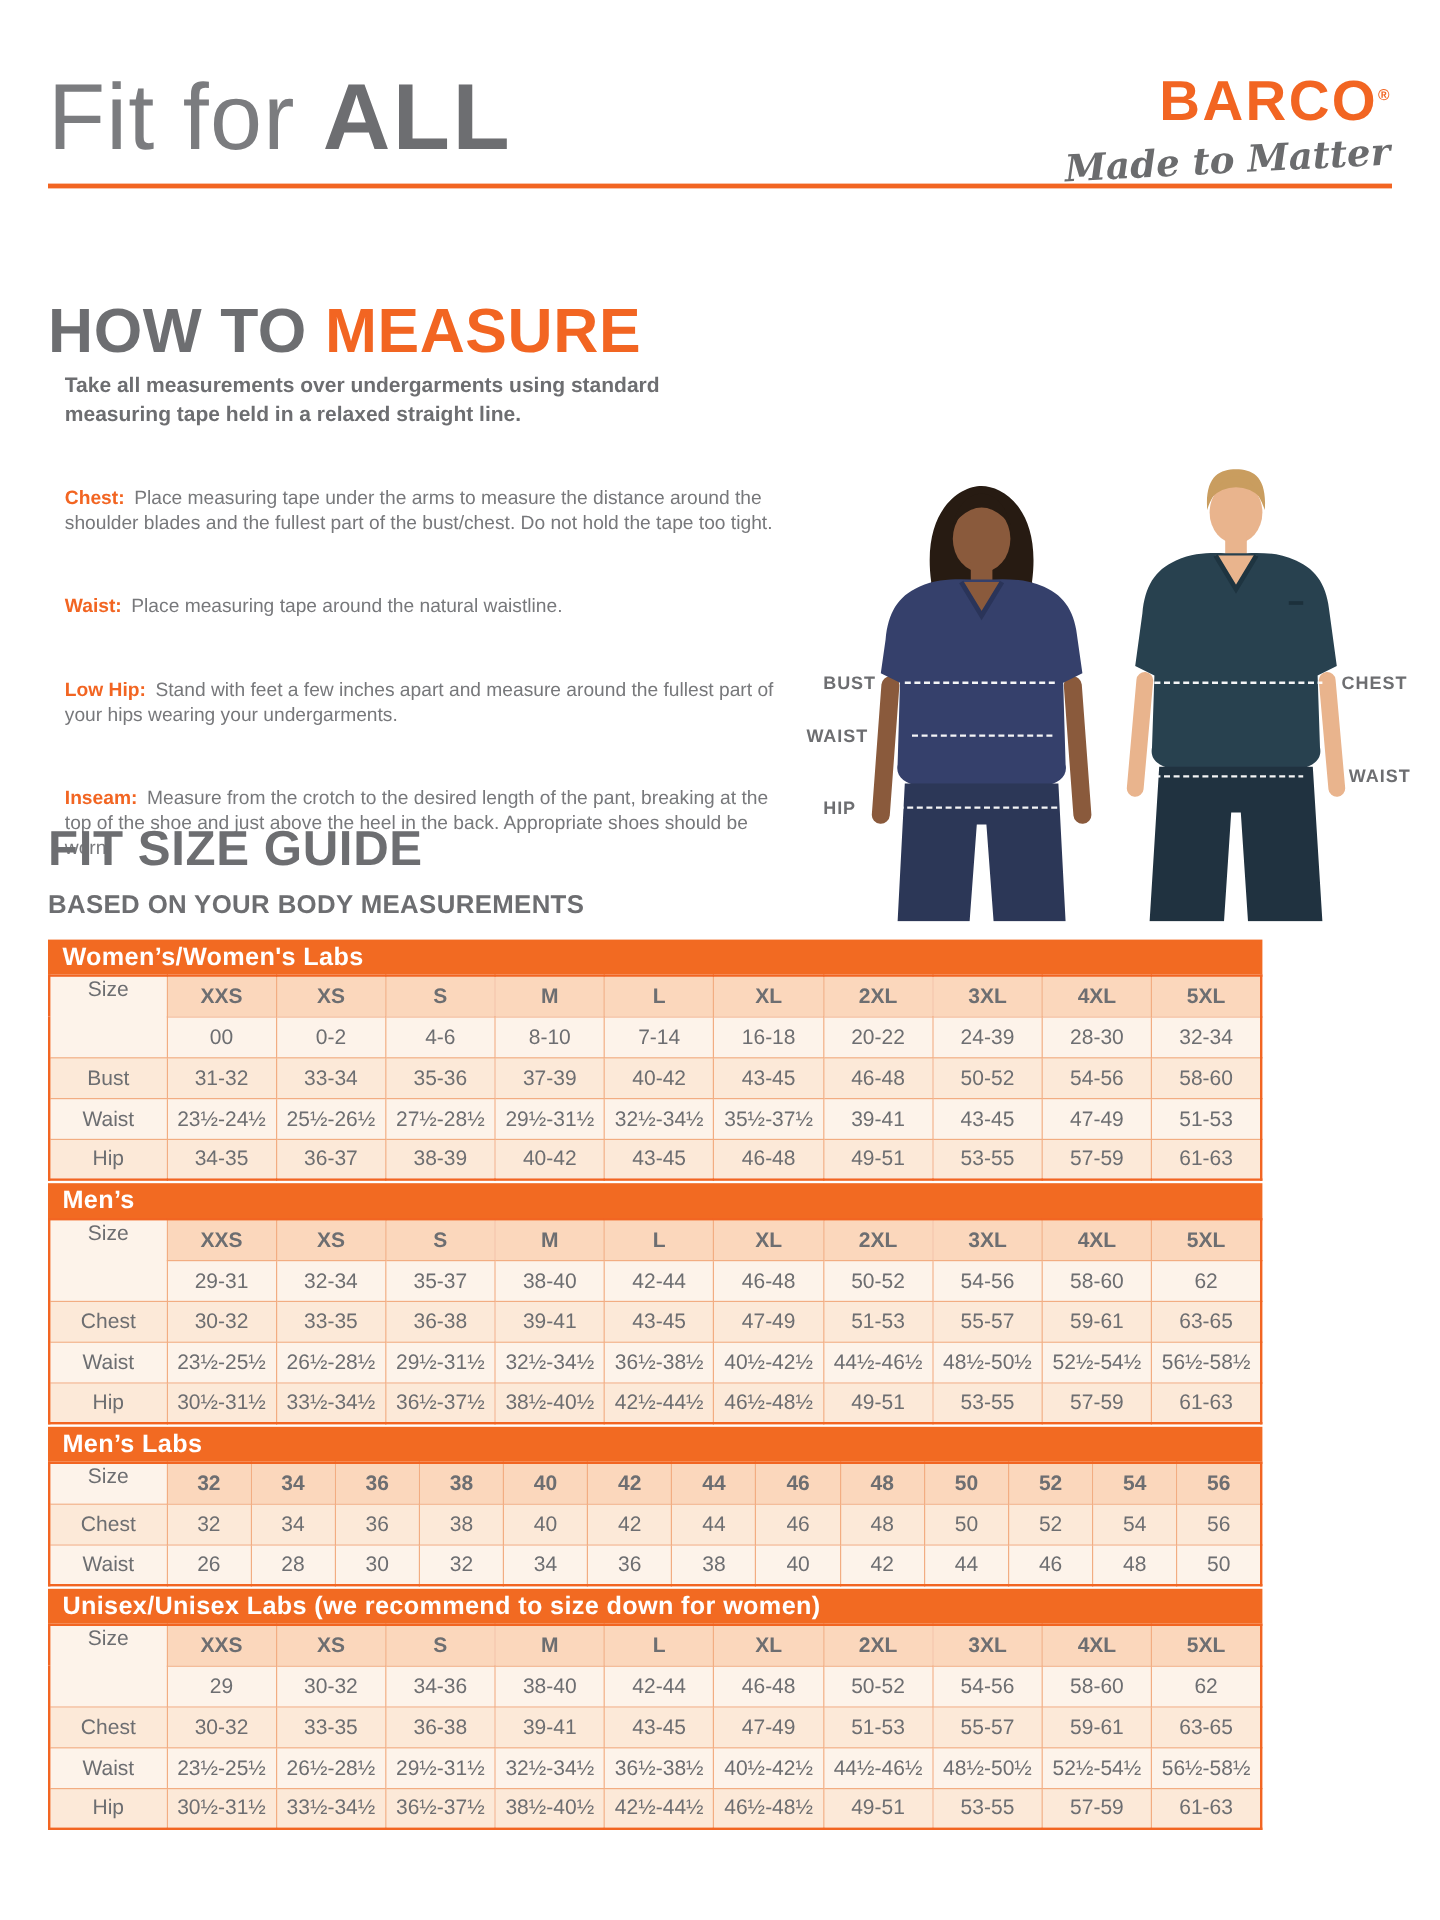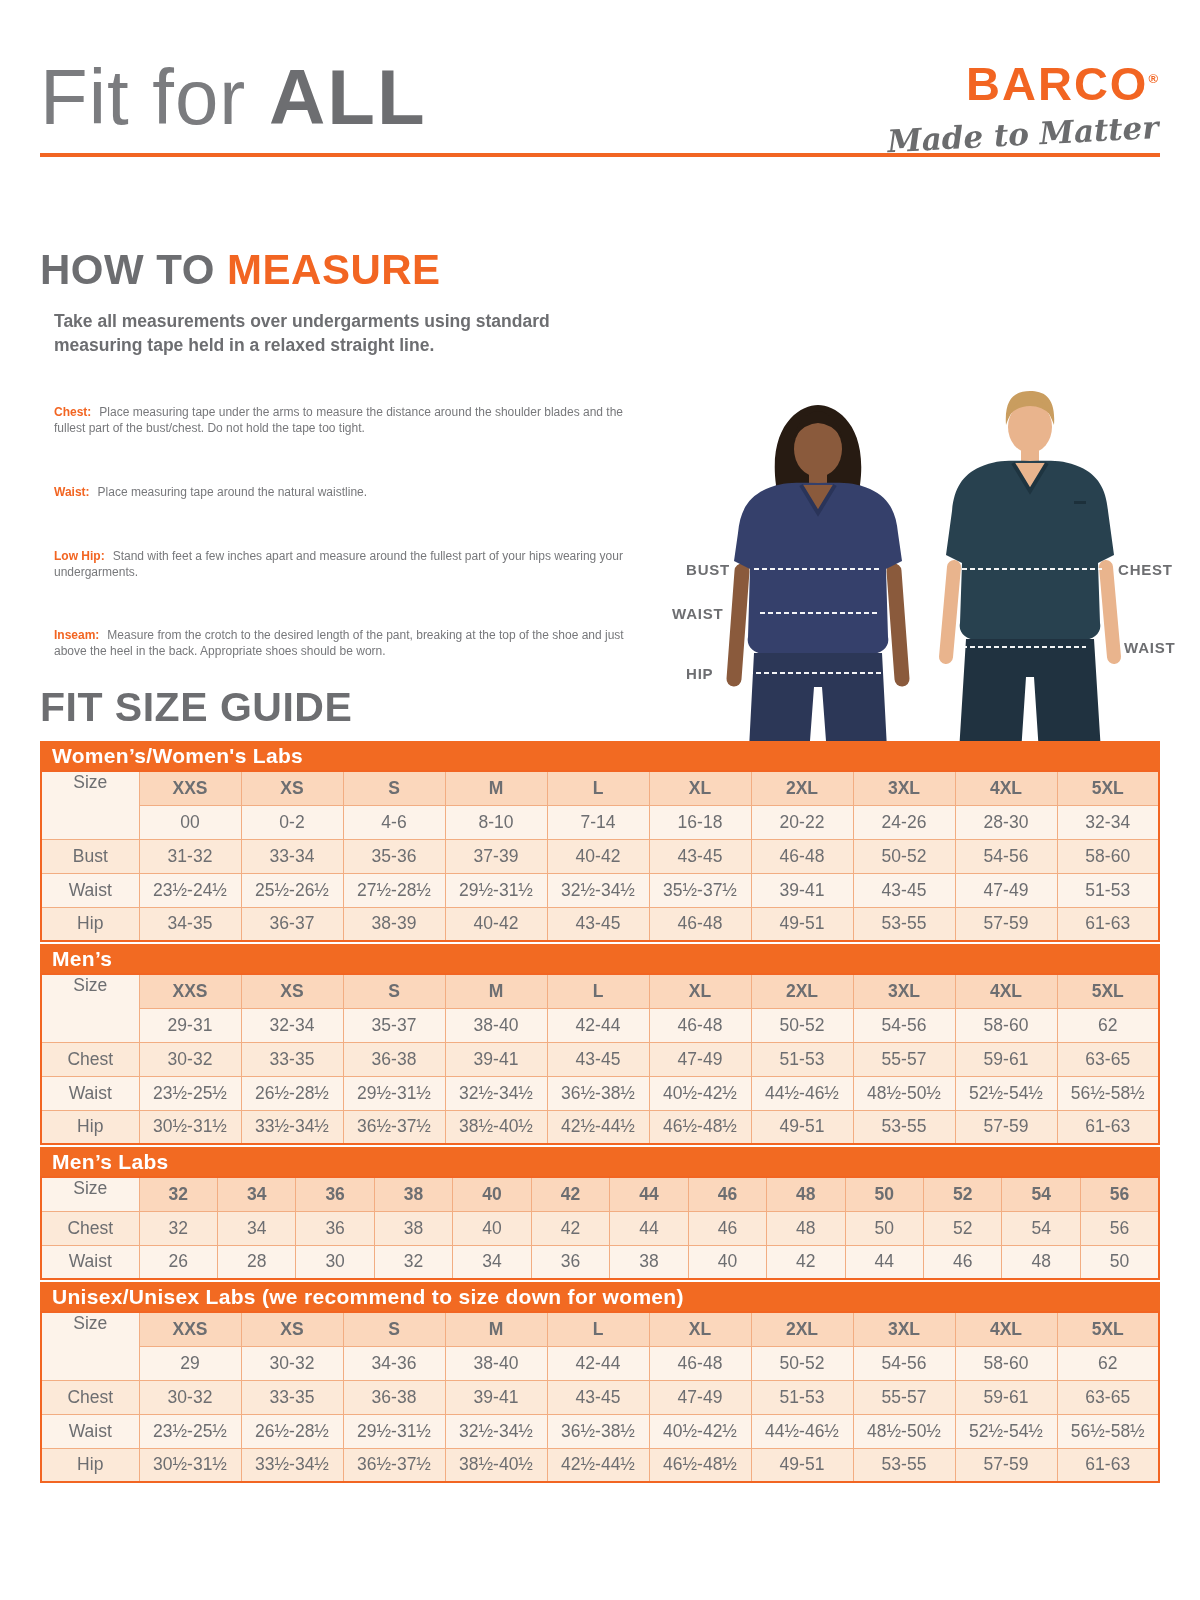--- a/index.html
+++ b/index.html
@@ -19,36 +19,36 @@
   
   .main-title{position:absolute;left:40px;top:58px;font-size:78px;line-height:1;color:#7b7c7f;letter-spacing:1px;}
   .main-title b{color:#6d6e71;font-weight:bold;letter-spacing:2px;}
   .brand-block{position:absolute;right:42px;top:60px;text-align:right;}
   .brand{font-size:47px;font-weight:bold;color:var(--accent);letter-spacing:2px;line-height:1;}
   .brand sup{font-size:13px;letter-spacing:0;}
   .tagline{font-family:"DejaVu Serif",serif;font-style:italic;font-weight:bold;font-size:31px;color:#6b6c6e;transform:rotate(-3deg);transform-origin:right center;margin-top:2px;}
   .title-rule{position:absolute;left:40px;top:153px;width:1120px;height:4px;background:var(--accent);}
 
   
-  .h2{position:absolute;left:40px;top:246px;font-size:42px;font-weight:bold;color:var(--gray-dark);letter-spacing:0.5px;}
+  .h2{position:absolute;left:40px;top:246px;font-size:52px;font-weight:bold;color:var(--gray-dark);letter-spacing:0.5px;}
   .h2 .accent{color:var(--accent);}
   .measure-col{position:absolute;left:54px;top:310px;width:600px;}
   .measure-intro{font-size:17.5px;font-weight:bold;color:#6d6e71;line-height:1.35;margin-bottom:15px;width:570px;}
-  .measure-item{font-size:12px;color:var(--gray-body);line-height:1.32;margin-bottom:13px;margin-top:48px;}
+  .measure-item{font-size:16px;color:var(--gray-body);line-height:1.32;margin-bottom:13px;margin-top:48px;}
   .measure-item .lbl{color:var(--accent);font-weight:bold;margin-right:8px;}
 
   
   .figures{position:absolute;left:650px;top:385px;width:535px;height:383px;overflow:hidden;}
   .figures svg{position:absolute;left:0;top:0;}
   .m-label{position:absolute;font-size:15px;font-weight:bold;color:#6d6e71;letter-spacing:0.8px;line-height:1;}
 
   
   .guide-title{position:absolute;left:40px;top:684px;font-size:41px;font-weight:bold;color:var(--gray-dark);letter-spacing:0.5px;}
   .guide-sub{position:absolute;left:40px;top:742px;font-size:21.5px;font-weight:bold;color:var(--gray-dark);letter-spacing:0.3px;}
-  .tables{position:absolute;left:40px;top:741px;width:1120px;}
+  .tables{position:absolute;left:40px;top:783px;width:1012px;}
   .band-row{background:var(--band);color:#fff;font-weight:bold;font-size:21px;height:29px;line-height:29px;padding-left:12px;letter-spacing:0.3px;margin-top:2px;}
   .band-row:first-child{margin-top:0;}
   table.size-table{width:100%;border-collapse:collapse;table-layout:fixed;border:2px solid var(--accent);}
   table.size-table td{border:1px solid var(--cell-border);text-align:center;font-size:17.5px;color:var(--gray-dark);height:34px;padding:0 2px;overflow:hidden;white-space:nowrap;}
   td.corner{background:var(--row-light);text-align:left;padding-left:10px;vertical-align:top;padding-top:7px;}
   td.size-head{background:var(--head-cell);font-weight:bold;height:37px;}
   td.row-label{text-align:left;padding-left:10px;}
 </style>
 </head>
 <body>
@@ -150,21 +150,21 @@
             <td class="size-head">5XL</td>
           </tr>
           <tr>
             <td style="background: var(--row-light);">00</td>
             <td style="background: var(--row-light);">0-2</td>
             <td style="background: var(--row-light);">4-6</td>
             <td style="background: var(--row-light);">8-10</td>
             <td style="background: var(--row-light);">7-14</td>
             <td style="background: var(--row-light);">16-18</td>
             <td style="background: var(--row-light);">20-22</td>
-            <td style="background: var(--row-light);">24-26</td>
+            <td style="background: var(--row-light);">24-39</td>
             <td style="background: var(--row-light);">28-30</td>
             <td style="background: var(--row-light);">32-34</td>
           </tr>
           <tr>
             <td class="row-label" style="background: var(--row-dark);">Bust</td>
             <td style="background: var(--row-dark);">31-32</td>
             <td style="background: var(--row-dark);">33-34</td>
             <td style="background: var(--row-dark);">35-36</td>
             <td style="background: var(--row-dark);">37-39</td>
             <td style="background: var(--row-dark);">40-42</td>

